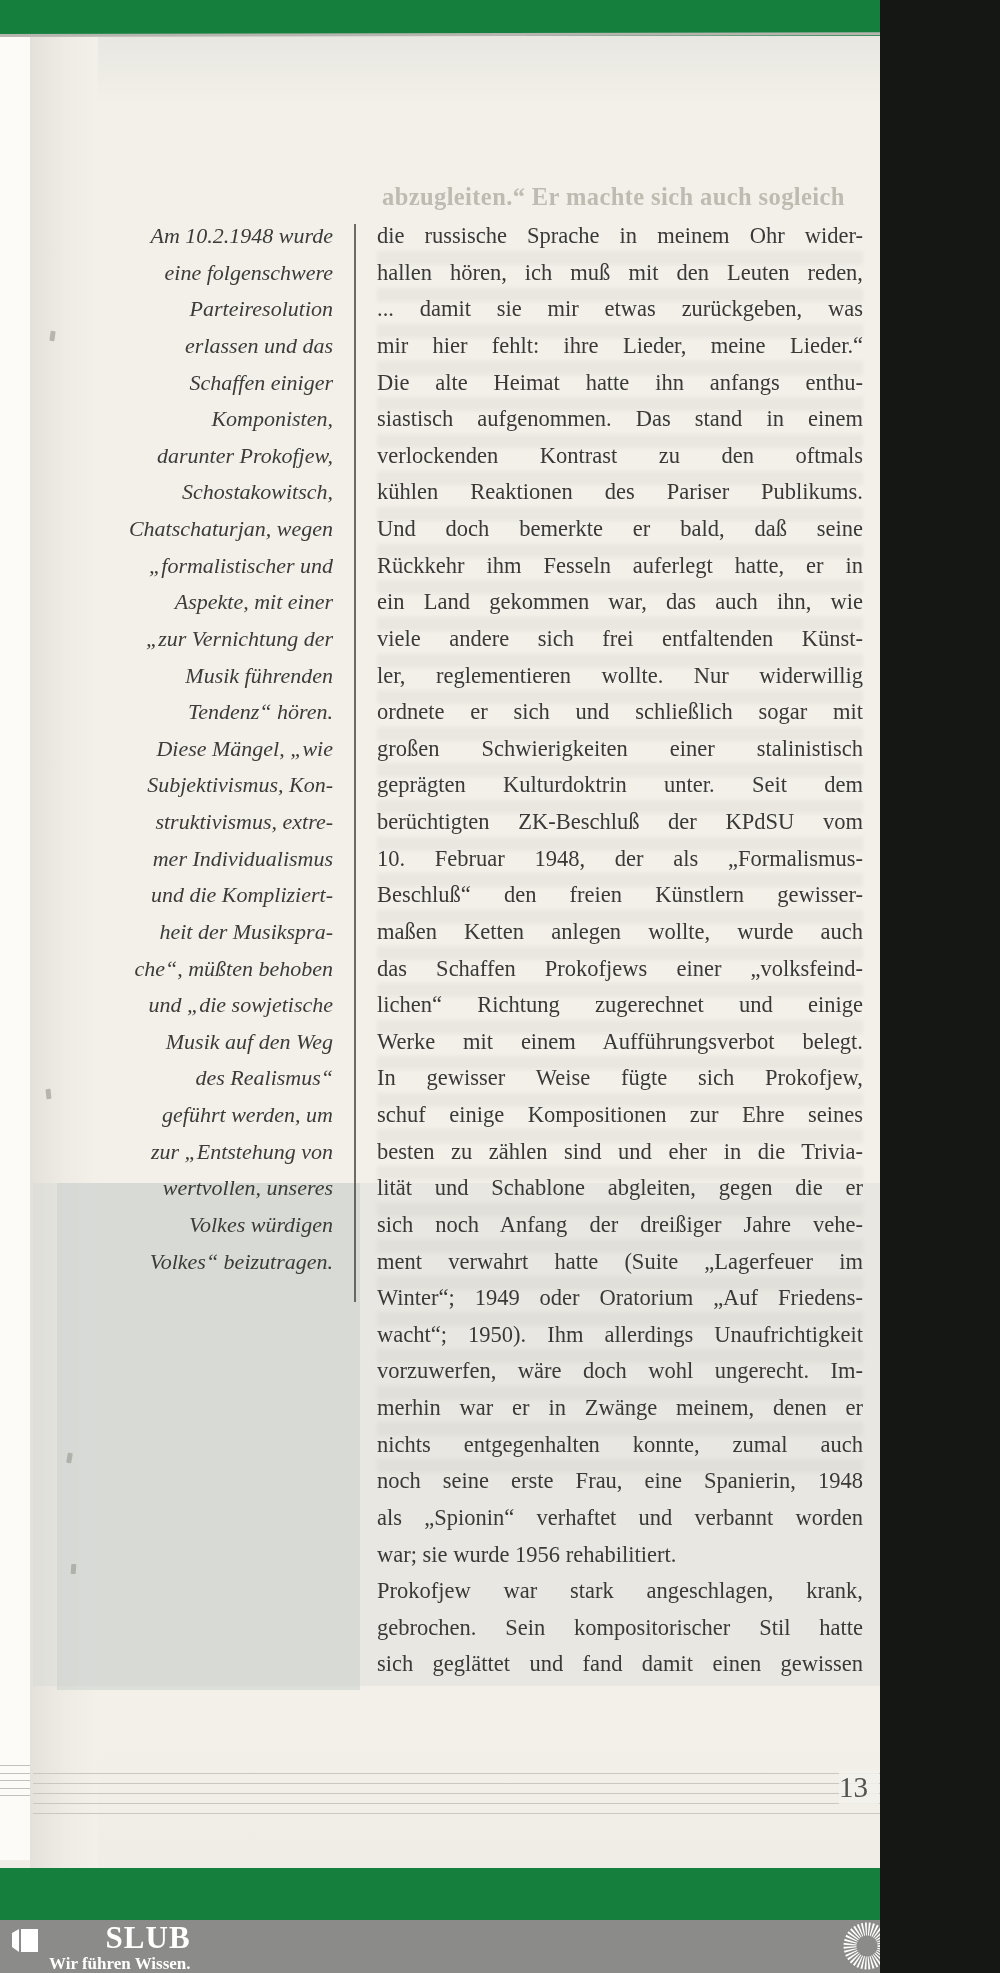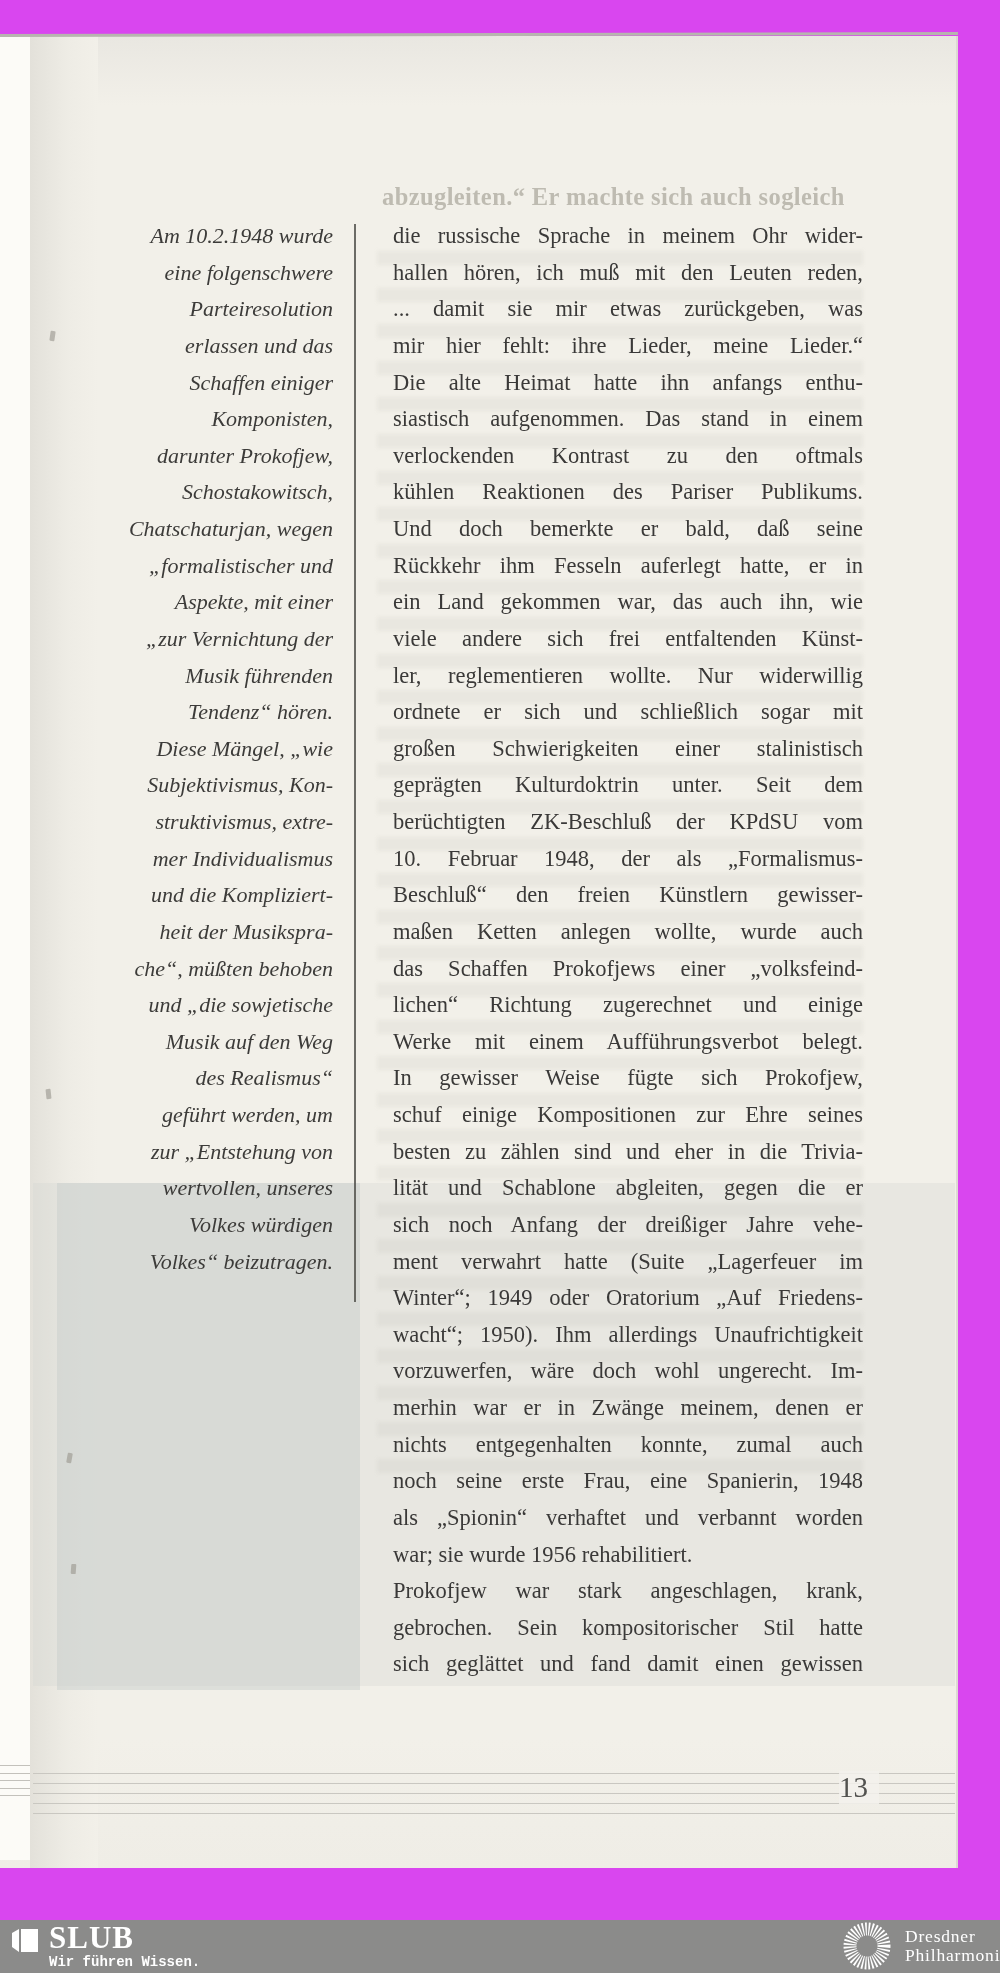--- a/index.html
+++ b/index.html
@@ -1,16 +1,16 @@
 <!DOCTYPE html>
 <html><head>
 <meta charset="utf-8">
 <style>
   html,body{margin:0;padding:0;background:#151715;}
-  .stage{position:relative;width:1000px;height:1973px;background:#d946ef;overflow:hidden;
+  .stage{position:relative;width:880px;height:1973px;background:#15803d;overflow:hidden;
          font-family:"Liberation Serif",serif;}
   
   .page{position:absolute;left:0;top:36px;width:958px;height:1832px;
         background:linear-gradient(180deg,#e9e7e1 0px,#f2f0e9 70px,#f2f0e9 1700px,#efede6 1832px);}
   .top-edge{position:absolute;left:0;top:33px;width:958px;height:3px;background:#b7b5af;transform:rotate(-0.12deg);}
   .fold-strip{position:absolute;left:0;top:0;width:30px;height:1824px;background:#fcfbf7;}
   .fold-shade{position:absolute;left:30px;top:0;width:68px;height:1832px;
               background:linear-gradient(90deg,#e3e1da 0%,#eeece5 55%,#f2f0e9 100%);}
   .right-edge{position:absolute;right:0;top:0;width:2px;height:1832px;background:#dcdad2;}
   
@@ -22,42 +22,42 @@
   .ghost-mottle{position:absolute;left:377px;top:215px;width:486px;height:1230px;pointer-events:none;
                 background:repeating-linear-gradient(180deg,rgba(158,156,146,.10) 0 14px,rgba(158,156,146,0) 14px 36.6px);
                 filter:blur(2px);}
   
   .sidebar{position:absolute;left:85px;top:182px;width:248px;
            font-style:italic;font-size:22px;line-height:36.62px;color:#3c3b39;}
   .sidebar .tline{text-align:right;white-space:nowrap;}
   .divider{position:absolute;left:354px;top:188px;width:2px;height:1078px;background:#55544f;opacity:.85;}
   .bodycol{position:absolute;left:377px;top:182px;width:486px;
            font-size:22.5px;line-height:36.62px;color:#3a3938;}
-  .bodycol .tline{text-align:justify;text-align-last:justify;margin-left:16px;}
+  .bodycol .tline{text-align:justify;text-align-last:justify;}
   .bodycol .tline.nojust{text-align-last:left;}
   
   .staff{position:absolute;left:33px;top:1737px;width:922px;}
   .staff i{display:block;height:1px;background:#c9c7c1;margin-bottom:9px;}
   .staff-left{position:absolute;left:0;top:1729px;width:30px;}
   .staff-left i{display:block;height:1px;background:#c3c1bb;margin-bottom:6.5px;}
   .pagenum{position:absolute;left:839px;top:1735px;width:40px;text-align:left;
            font-size:29px;color:#52524f;background:rgba(243,241,236,.85);}
   .staple{position:absolute;width:5px;height:10px;background:#9d9a92;opacity:.65;border-radius:1px;}
   .staple.s1{left:50px;top:295px;transform:rotate(8deg);}
   .staple.s2{left:46px;top:1053px;transform:rotate(-6deg);}
   .staple.s3{left:67px;top:1417px;transform:rotate(10deg);}
   .staple.s4{left:71px;top:1528px;transform:rotate(4deg);}
   
   .footerbar{position:absolute;left:0;top:1920px;width:1000px;height:53px;background:#8b8b8a;}
   .slub{position:absolute;left:10px;top:4px;display:flex;align-items:flex-start;}
   .slub svg{display:block;margin-top:2px;}
   .slub-textcol{margin-left:9px;}
   .slub-name{font-family:"Liberation Serif",serif;font-weight:bold;font-size:31px;line-height:27px;
-             letter-spacing:1px;color:#ffffff;}
-  .slub-tag{font-family:Liberation Mono, monospace;font-weight:bold;font-size:14px;color:#ffffff;margin-top:3px;}
+             letter-spacing:1px;color:#ffffff;text-align:right;}
+  .slub-tag{font-family:Liberation Serif, serif;font-weight:bold;font-size:17px;color:#ffffff;margin-top:3px;}
   .phil{position:absolute;left:842px;top:1px;display:flex;align-items:center;}
   .phil svg{display:block;}
   .phil-text{margin-left:13px;font-family:"Liberation Serif",serif;font-size:17.5px;line-height:19px;
              letter-spacing:.8px;color:#ffffff;}
 </style>
 </head>
 <body>
 
 <div class="stage">
 

